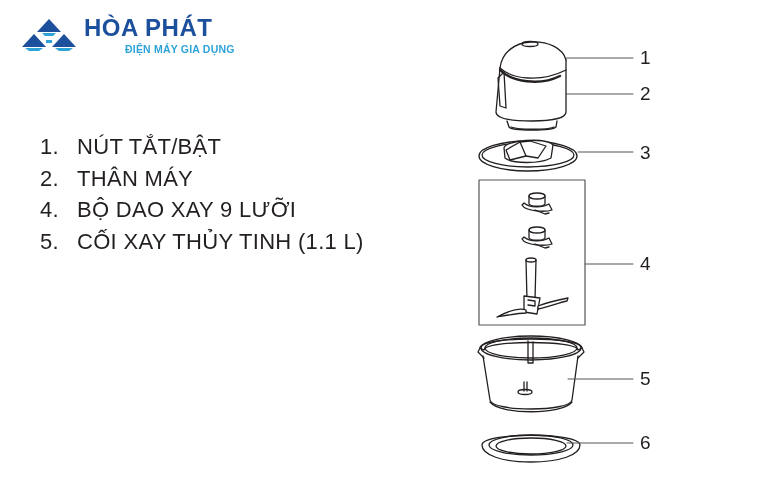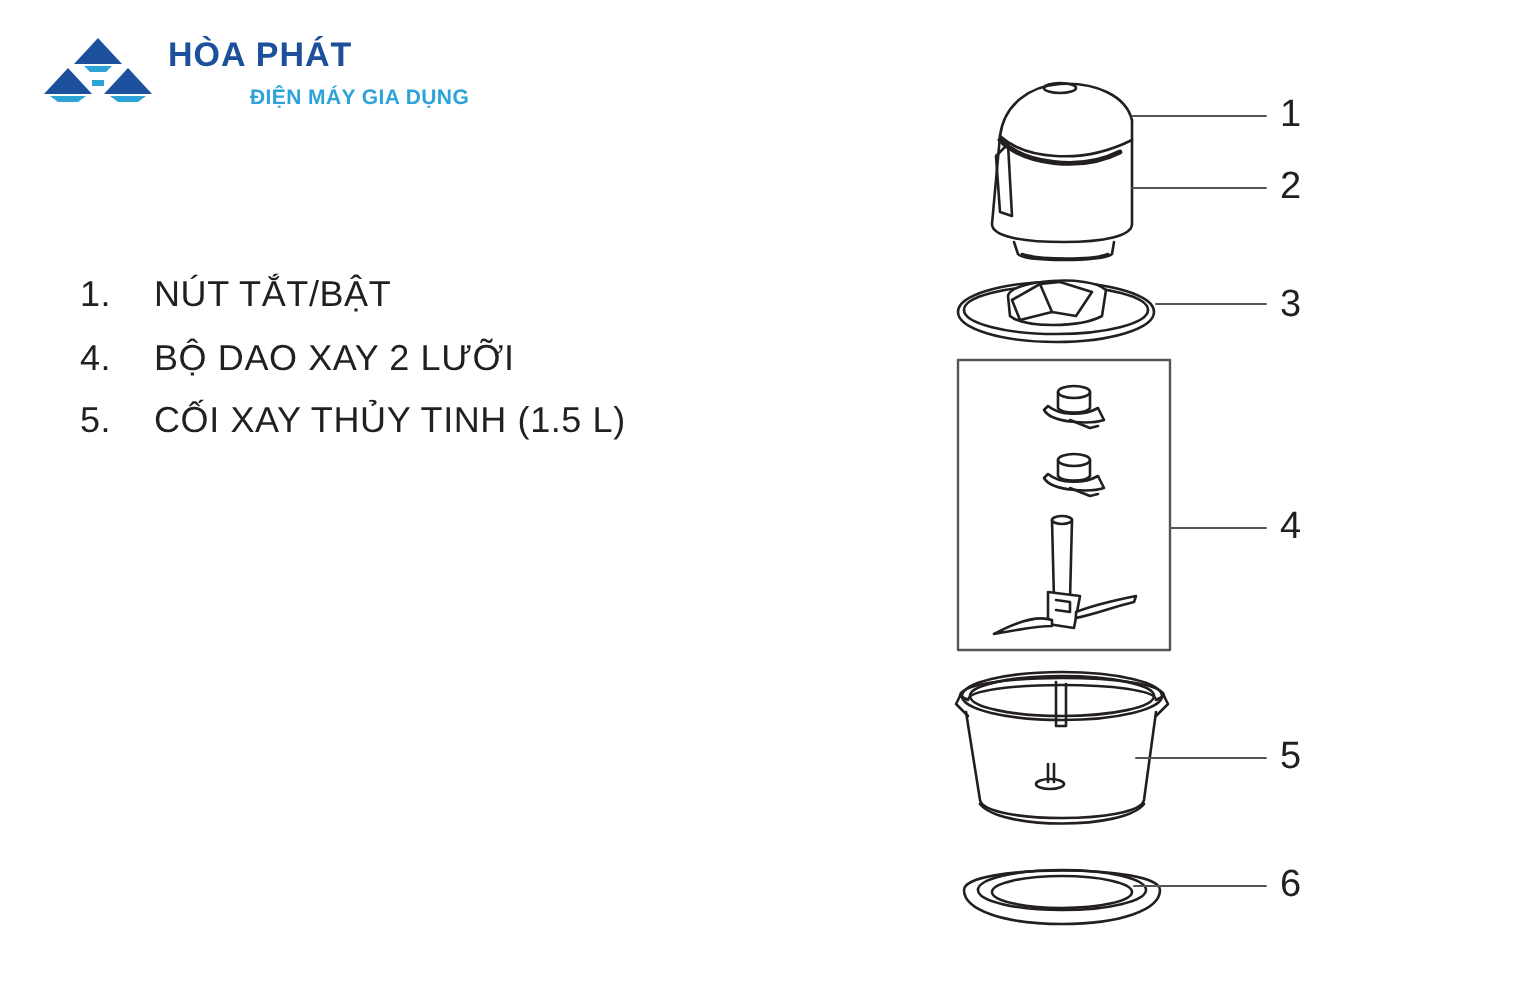--- a/index.html
+++ b/index.html
@@ -3,30 +3,30 @@
   <meta charset="utf-8">
   <style>
     html, body { margin: 0; padding: 0; }
     body {
       width: 760px; height: 500px; background: #ffffff; position: relative; overflow: hidden;
       font-family: "Liberation Sans", "DejaVu Sans", sans-serif;
     }
     .logo { position: absolute; left: 20px; top: 14px; width: 200px; height: 42px; }
     .logo-mark { position: absolute; left: 0; top: 4px; width: 58px; height: 34px; }
     .logo-title {
-      position: absolute; left: 64px; top: 0px; font-size: 17px; font-weight: bold;
+      position: absolute; left: 64px; top: 0px; font-size: 24px; font-weight: bold;
       letter-spacing: 0.5px; line-height: 28px; white-space: nowrap; text-align: center;
     }
     .logo-sub {
       position: absolute; left: 65px; top: 29px; font-size: 10.5px; font-weight: bold;
       line-height: 12px; white-space: nowrap; letter-spacing: 0.2px; padding-left: 40px;
     }
     .parts-list { position: absolute; left: 40px; top: 134px; margin: 0; padding: 0; list-style: none; }
     .parts-list li {
-      height: 31.5px; line-height: 26px; font-size: 18px; color: #231f20; white-space: nowrap;
+      height: 31.5px; line-height: 26px; font-size: 22px; color: #231f20; white-space: nowrap;
       letter-spacing: 0.3px;
     }
     .parts-list .num { display: inline-block; width: 37px; }
     .diagram { position: absolute; left: 0; top: 0; width: 760px; height: 500px; }
     .callout {
       position: absolute; font-size: 19px; color: #231f20; line-height: 20px;
       font-family: "Liberation Sans", sans-serif;
     }
   </style>
 </head>
@@ -44,22 +44,23 @@
     <polygon points="44,16 56,29 32,29" fill="#1c4f9c"></polygon>
     <polygon points="35,30 53,30 49,33 39,33" fill="#2ea3d8"></polygon>
     <rect x="26" y="22" width="6" height="3" fill="#2ea3d8"></rect>
   </svg>
   <div class="logo-title" style="color:#1c4f9c;">HÒA PHÁT</div>
   <div class="logo-sub" style="color:#2ea3d8;">ĐIỆN MÁY GIA DỤNG</div>
 </div>
 
 <ol class="parts-list">
   <li><span class="num">1.</span><span>NÚT TẮT/BẬT</span></li>
-  <li><span class="num">4.</span><span>BỘ DAO XAY 2 LƯỠI</span></li>
-  <li><span class="num">5.</span><span>CỐI XAY THỦY TINH (1.5 L)</span></li>
+  <li><span class="num">2.</span><span>THÂN MÁY</span></li>
+  <li><span class="num">4.</span><span>BỘ DAO XAY 9 LƯỠI</span></li>
+  <li><span class="num">5.</span><span>CỐI XAY THỦY TINH (1.1 L)</span></li>
 </ol>
 
 <svg class="diagram" viewBox="0 0 760 500" fill="none" stroke="#231f20" stroke-width="1.3" stroke-linejoin="round" stroke-linecap="round">
 
   <g>
 
     <path d="M500,68 C502,52 515,43 530,42 C548,41 563,48 566,60" fill="#fff"></path>
     <ellipse cx="530" cy="44" rx="8" ry="2.5"></ellipse>
 
     <path d="M500,68 L496,112 C496,118 510,121 532,121 C552,121 566,118 566,112 L566,60" fill="#fff"></path>

